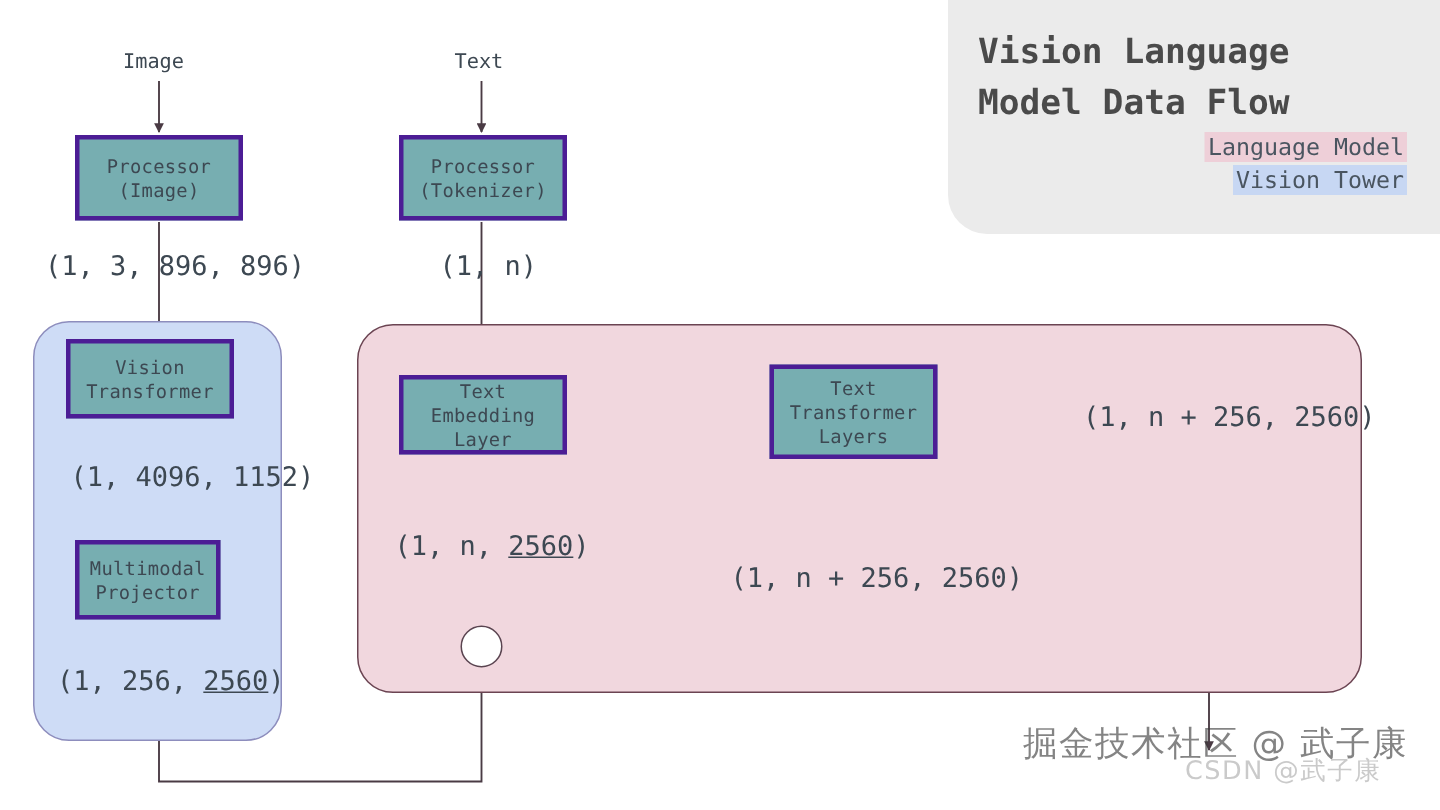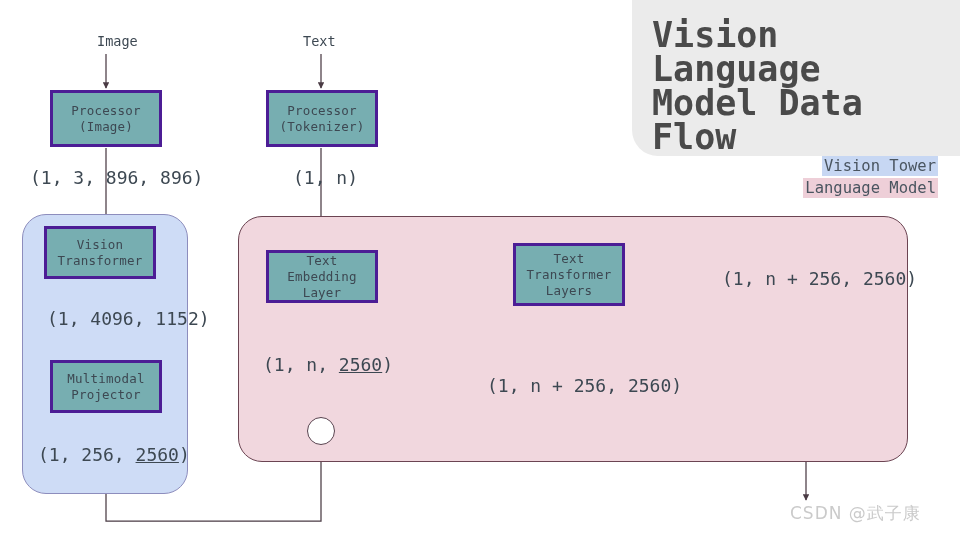--- a/index.html
+++ b/index.html
@@ -82,21 +82,21 @@
     position: absolute;
     left: 632px; top: 0;
     width: 328px; height: 156px;
     background: #ebebeb;
     border-radius: 0 0 0 26px;
     box-sizing: border-box;
     padding: 18px 22px 0 20px;
   }
   #title-text {
     color: #4a4a4a;
-    font-size: 35px;
+    font-size: 23px;
     line-height: 34px;
     font-weight: bold;
     letter-spacing: 0px;
     white-space: pre-line;
     text-align: left;
   }
   .legend-row {
     text-align: right;
     margin-top: 2px;
   }
@@ -162,33 +162,33 @@
 
       <path d="M 569 243 L 569 227 L 806 227 L 806 357" marker-end="url(#arrow)"></path>
 
       <path d="M 806 413 L 806 500" marker-end="url(#arrow)"></path>
     </g>
   </svg>
 
   <div class="panel" id="vision-panel"></div>
   <div class="panel" id="language-panel"></div>
 
-  <div class="label io" style="left:82px; top:33px;margin-left:15px;">Image</div>
+  <div class="label io" style="left:82px; top:33px;">Image</div>
   <div class="label io" style="left:303px; top:33px;">Text</div>
 
   <div class="box" style="left:50px; top:90px; width:112px; height:57px;">Processor
 (Image)</div>
 
   <div class="box" style="left:266px; top:90px; width:112px; height:57px;">Processor
 (Tokenizer)</div>
 
   <div class="box" style="left:44px; top:226px; width:112px; height:53px;">Vision
 Transformer</div>
 
-  <div class="box" style="left:50px; top:360px; width:112px; height:53px;">Multimodal
+  <div class="box" style="left:50px; top:360px; width:97px; height:53px;">Multimodal
 Projector</div>
 
   <div class="box" style="left:266px; top:250px; width:112px; height:53px;">Text
 Embedding
 Layer</div>
 
   <div class="box" style="left:513px; top:243px; width:112px; height:63px;">Text
 Transformer
 Layers</div>
 
@@ -206,22 +206,23 @@
   <div class="label" style="left:263px; top:357px;"><span>(1, n, </span><span class="u">2560</span><span>)</span></div>
 
   <div class="label" style="left:487px; top:378px;">(1, n + 256, 2560)</div>
 
   <div class="label" style="left:722px; top:271px;">(1, n + 256, 2560)</div>
 
   <div id="title-card">
     <div id="title-text">Vision Language
 Model Data Flow</div>
     <div class="legend-row">
+      <span class="legend-chip" id="legend-language-chip">Language Model</span>
+    </div>
+    <div class="legend-row">
       <span class="legend-chip" id="legend-vision-chip">Vision Tower</span>
     </div>
-    <div class="legend-row">
-      <span class="legend-chip" id="legend-language-chip">Language Model</span>
-    </div>
   </div>
 
+  <div id="watermark-main">掘金技术社区 @ 武子康</div>
   <div id="watermark-sub">CSDN @武子康</div>
 
 </div>
 
 </body></html>

